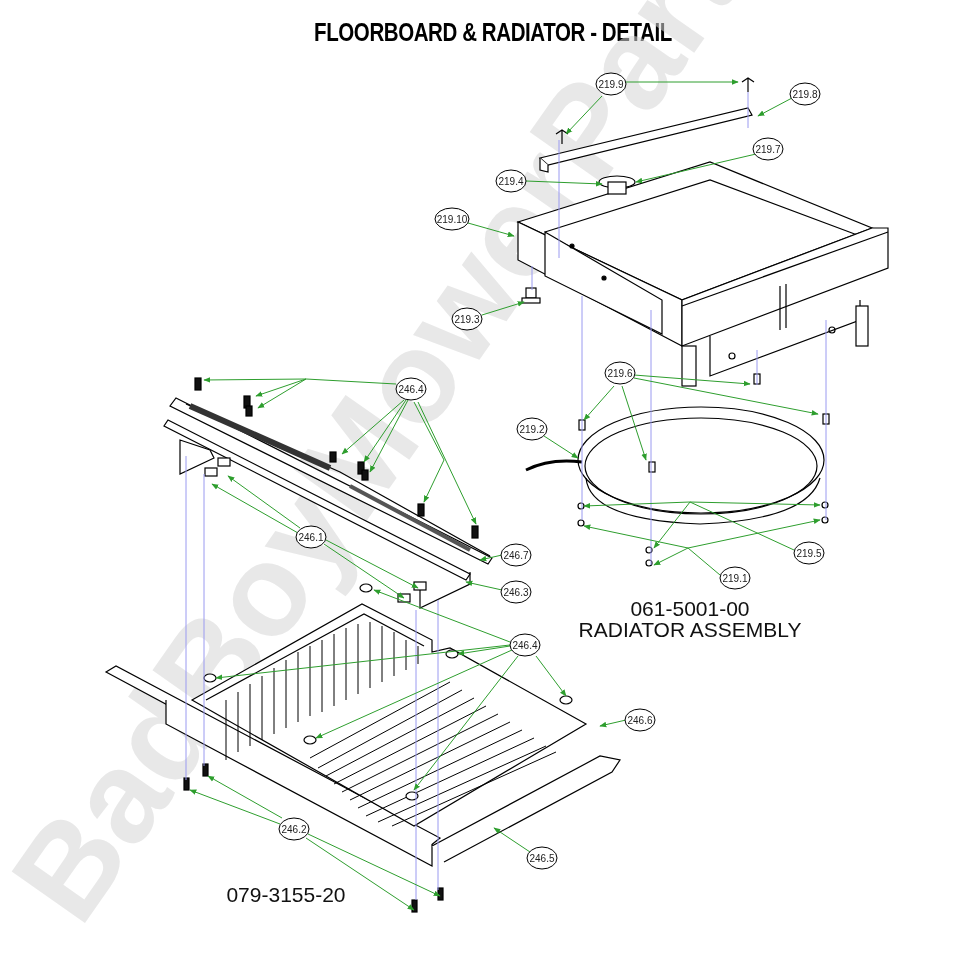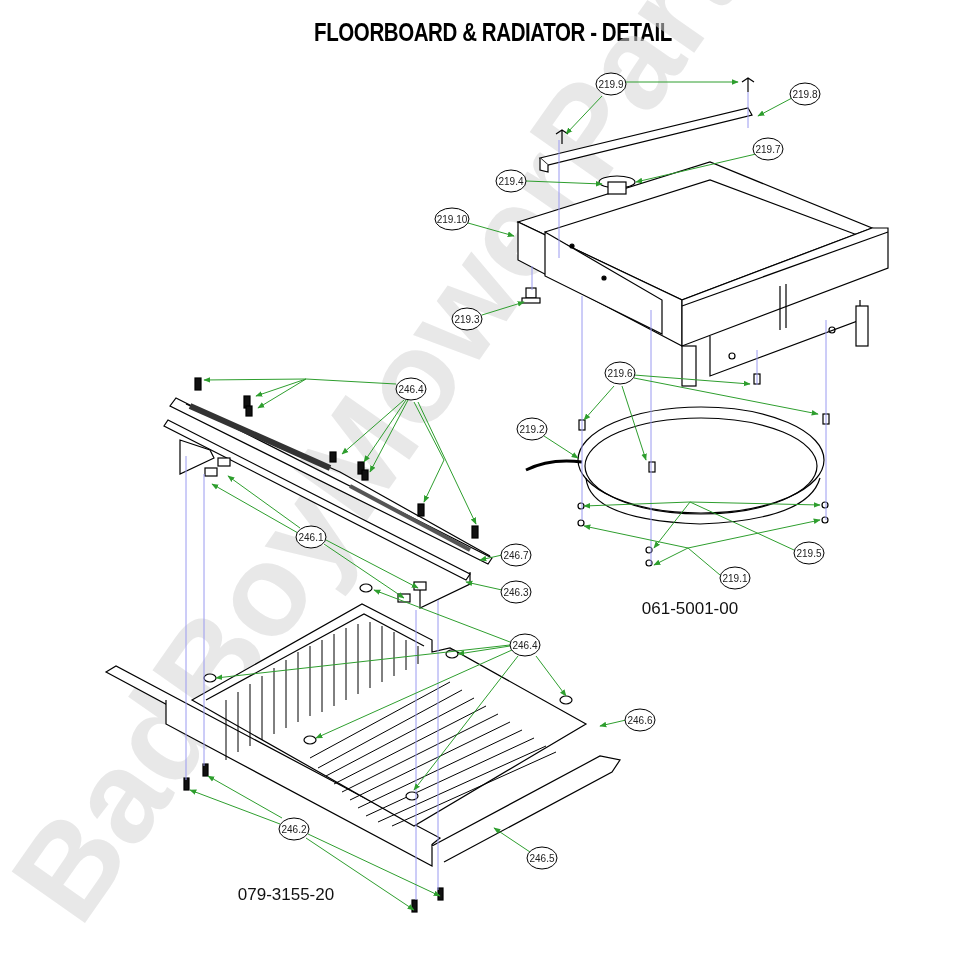--- a/index.html
+++ b/index.html
@@ -1,20 +1,20 @@
 <!DOCTYPE html>
 <html><head>
 <meta charset="utf-8">
 <style>
   html, body { margin: 0; padding: 0; background: #ffffff; }
   body { width: 980px; height: 980px; position: relative; overflow: hidden; font-family: "Liberation Sans", sans-serif; }
   .title { position: absolute; left: 0; top: 18px; width: 986px; text-align: center; font-family: "Liberation Sans", sans-serif; font-weight: bold; font-size: 25px; letter-spacing: -0.5px; transform: scaleX(0.82); color: #000; }
   svg.diagram { position: absolute; left: 0; top: 0; }
   .callout-text { font-family: "Liberation Sans", sans-serif; font-size: 10px; fill: #222; }
-  .assy { position: absolute; text-align: center; font-family: "Liberation Sans", sans-serif; font-size: 17px; color: #111; line-height: 21px; }
+  .assy { position: absolute; text-align: center; font-family: "Liberation Sans", sans-serif; font-size: 21px; color: #111; line-height: 21px; }
   .watermark { font-family: "Liberation Sans", sans-serif; font-weight: bold; font-size: 130px; fill: #d6d6d6; opacity: 0.55; }
 </style>
 </head>
 <body>
 
 <div class="title">FLOORBOARD &amp; RADIATOR - DETAIL</div>
 
 <svg class="diagram" width="980" height="980" viewBox="0 0 980 980" xmlns="http://www.w3.org/2000/svg">
   <defs>
     <marker id="arrow" viewBox="0 0 10 10" refX="9" refY="5" markerWidth="7" markerHeight="7" orient="auto-start-reverse">
@@ -272,17 +272,18 @@
       </g>
       <g>
         <ellipse cx="542" cy="858" rx="15" ry="11" fill="#fff" stroke="#000" stroke-width="1"></ellipse>
         <text x="542" y="861.5" text-anchor="middle" class="callout-text">246.5</text>
       </g>
     </g>
 </svg>
 
 <div class="assy" style="left:560px; top:598px; width:260px;">
   <div>061-5001-00</div>
+  <div>RADIATOR ASSEMBLY</div>
 </div>
 
 <div class="assy" style="left:156px; top:884px; width:260px;">
   <div>079-3155-20</div>
 </div>
 
 </body></html>

